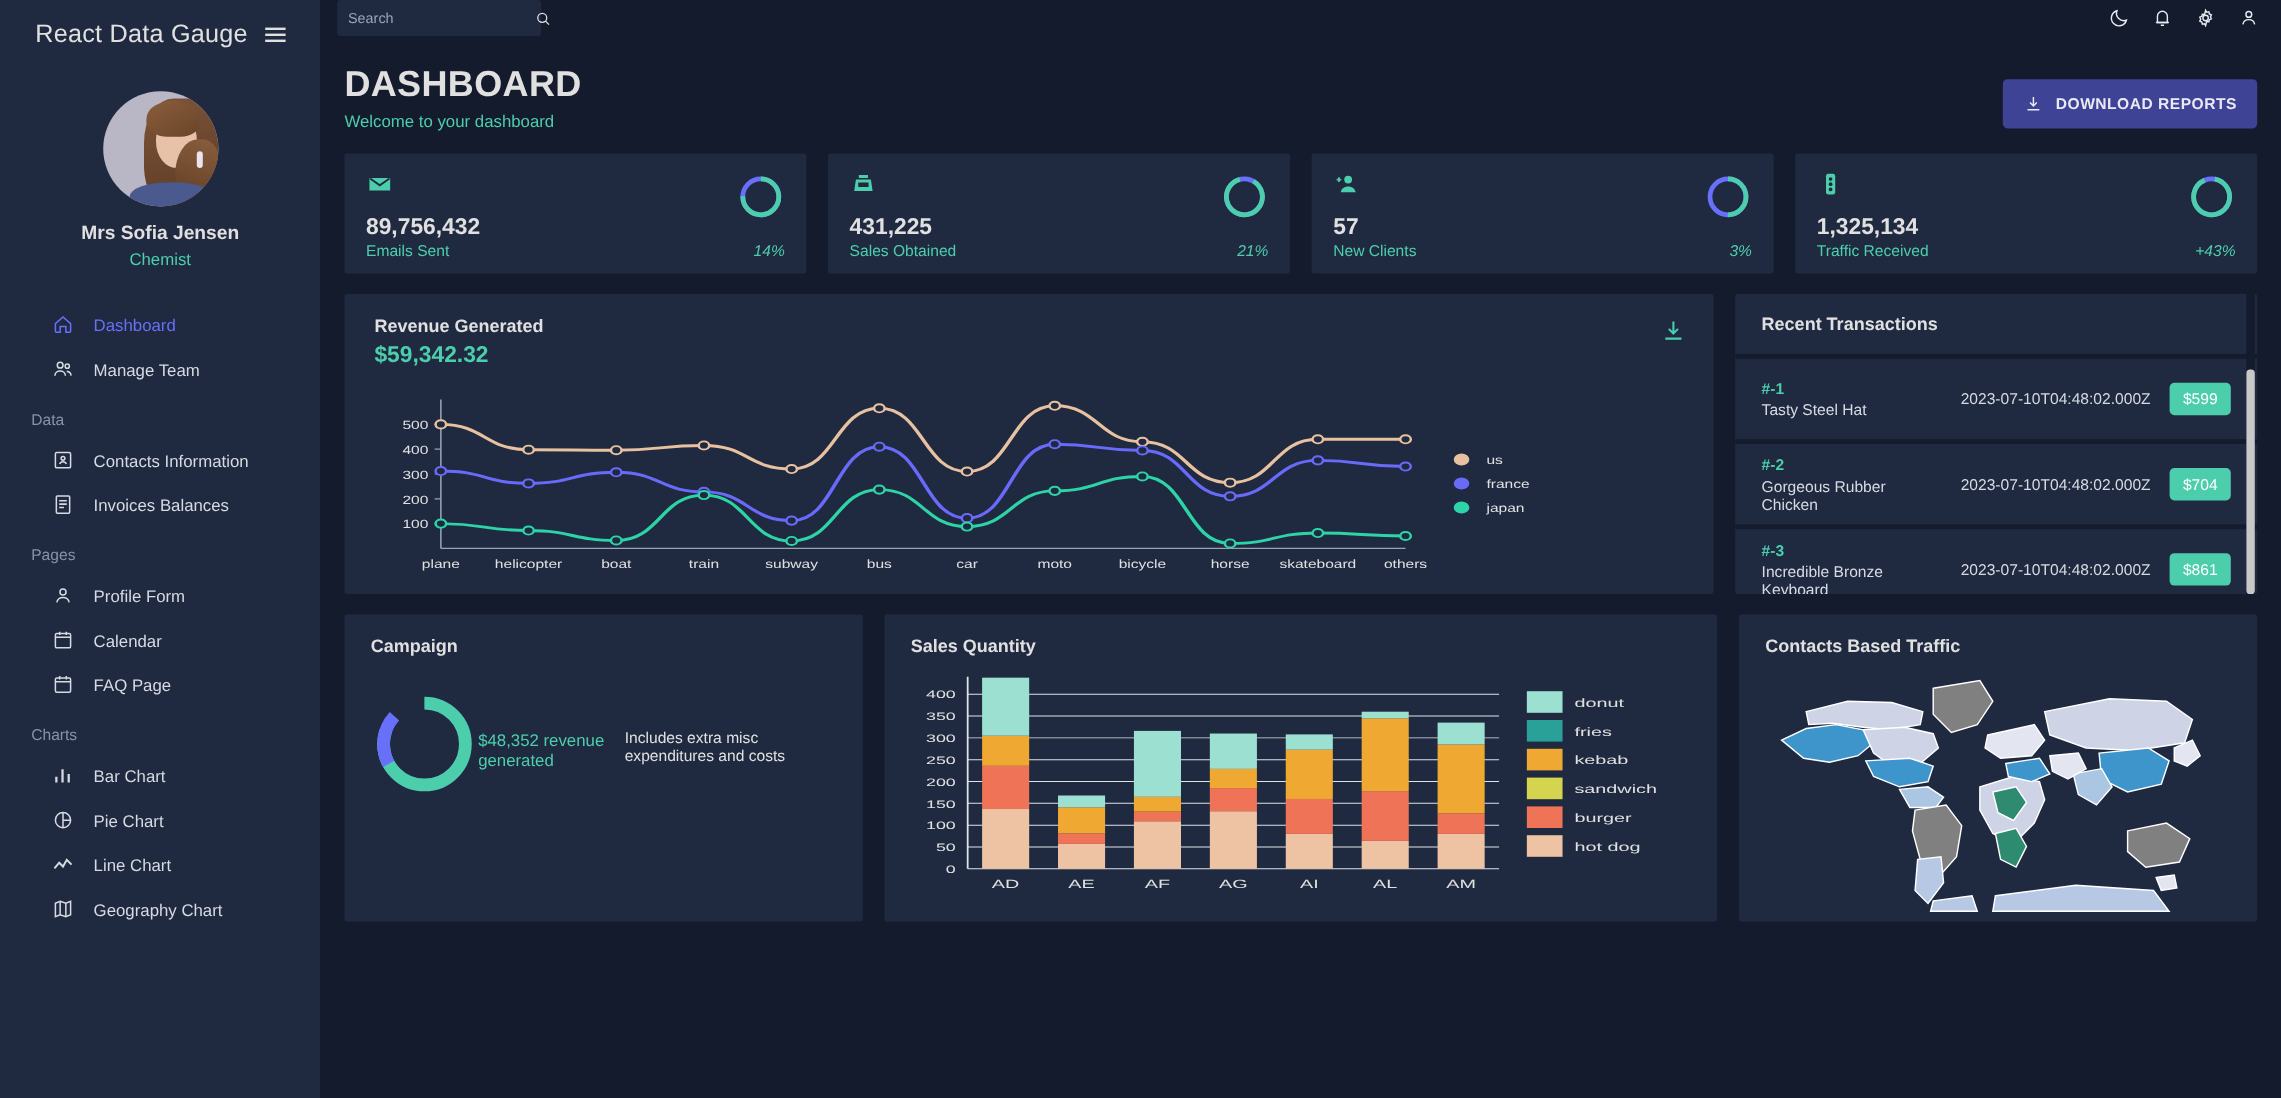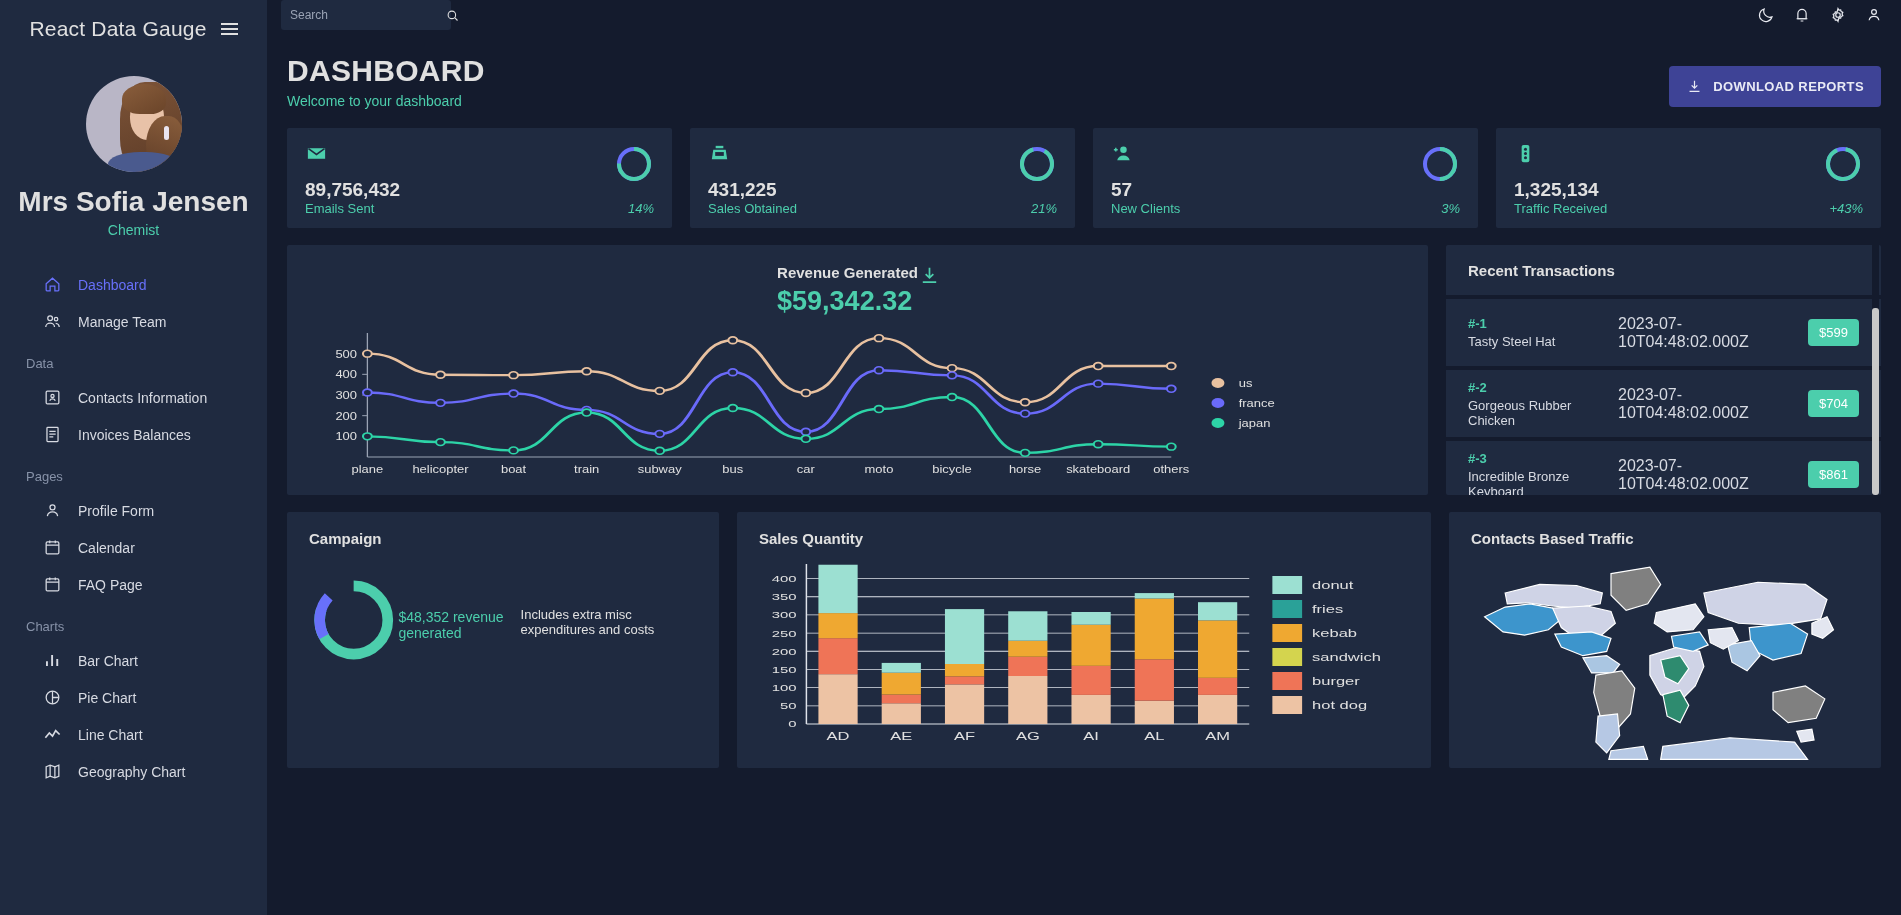--- a/index.html
+++ b/index.html
@@ -39,21 +39,21 @@
     background:#e8c2a8; border-radius: 46% 46% 50% 50%; }
   .avatar .hair-front { position:absolute; left:36px; top:8px; width:44px; height:30px;
     background: linear-gradient(150deg,#8a5e3c,#6a4429); border-radius: 50% 50% 35% 40%; }
   .avatar .curl { position:absolute; left:60px; top:40px; width:38px; height:58px;
     background: linear-gradient(200deg,#8a5e3c,#5d3b26); border-radius: 50% 40% 45% 50%; }
   .avatar .shoulder { position:absolute; left:22px; bottom:-6px; width:70px; height:26px;
     background:#4a5a8e; border-radius: 46% 46% 0 0; }
   .avatar .earring { position:absolute; left:78px; top:50px; width:5px; height:14px;
     background:#e9e4ef; border-radius:3px; }
 
-  .user-name { margin-top: 14px; font-size: 28px; font-weight: bold; color: #e0e0e0; }
+  .user-name { margin-top: 14px; font-size: 16px; font-weight: bold; color: #e0e0e0; }
   .user-role { margin-top: 4px; font-size: 14px; color: #4cceac; }
 
   .nav { margin-top: 28px; padding-left: 16px; }
   .nav-section {
     font-size: 13px; color: #8792a8; margin: 16px 0 8px 10px;
   }
   .nav-item {
     display: flex; align-items: center; gap: 16px;
     height: 37px; padding-left: 27px; cursor: pointer;
     font-size: 14px; color: #d7dae2;
@@ -114,41 +114,41 @@
   .stat-icon svg { width: 23px; height: 23px; fill: #4cceac; }
   .stat-val { font-size: 19px; font-weight: bold; color: #e0e0e0; margin-top: 6px; }
   .stat-label { font-size: 13px; color: #4cceac; }
   .stat-r { display: flex; flex-direction: column; align-items: flex-end; justify-content: space-between; }
   .stat-pct { font-size: 13px; font-style: italic; color: #4cceac; }
   .ring { width: 40px; height: 40px; margin-top: 2px; }
 
   
   .mid { display: flex; gap: 18px; margin-top: 17px; }
   .revenue-card { flex: 1 1 0; background: #1f2a40; height: 250px; border-radius: 2px; position: relative; }
-  .rev-head { display: flex; justify-content: center; padding: 19px 22px 0 25px; }
+  .rev-head { display: flex; justify-content: space-between; padding: 19px 22px 0 25px; }
   .rev-title { font-size: 15px; font-weight: bold; color: #e0e0e0; }
-  .rev-amount { font-size: 27px; font-weight: bold; color: #4cceac; margin-top: 5px; }
+  .rev-amount { font-size: 19px; font-weight: bold; color: #4cceac; margin-top: 5px; }
   .rev-dl { cursor: pointer; }
   .rev-dl svg { width: 23px; height: 23px; stroke: #4cceac; fill: none; stroke-width: 1.8; }
   .line-wrap { position: absolute; left: 0; top: 78px; width: 100%; height: 168px; }
 
   .trans-card { width: 435px; min-width: 435px; background: #1f2a40; height: 250px; border-radius: 2px; overflow: hidden; position: relative; }
   .trans-head {
     height: 54px; display: flex; align-items: center; padding: 0 22px;
     border-bottom: 4px solid #141b2d;
   }
   .trans-head span { font-size: 15px; font-weight: bold; color: #e0e0e0; }
   .trans-row {
     display: flex; align-items: center; justify-content: space-between;
     height: 71px; padding: 0 22px; border-bottom: 4px solid #141b2d;
   }
   .tr-left { width: 150px; }
   .tr-id { font-size: 13px; font-weight: bold; color: #4cceac; }
   .tr-name { font-size: 13px; color: #d7dae2; margin-top: 3px; }
-  .tr-date { font-size: 16px; color: #d7dae2; flex: 1; }
+  .tr-date { font-size: 13px; color: #d7dae2; flex: 1; text-align: center; }
   .tr-cost {
     background: #4cceac; color: #fff; font-size: 13px;
     border-radius: 4px; padding: 6px 11px;
   }
   .tscroll { position: absolute; right: 2px; top: 0; width: 7px; height: 250px; background: #141b2d; }
   .tscroll .thumb { position: absolute; left: 0; top: 63px; width: 7px; height: 187px; background: #c8c8c8; border-radius: 3px; }
 
   
   .bottom { display: flex; gap: 18px; margin-top: 17px; }
   .bcard { background: #1f2a40; height: 256px; border-radius: 2px; padding: 18px 22px 0 22px; position: relative; overflow: hidden; }

